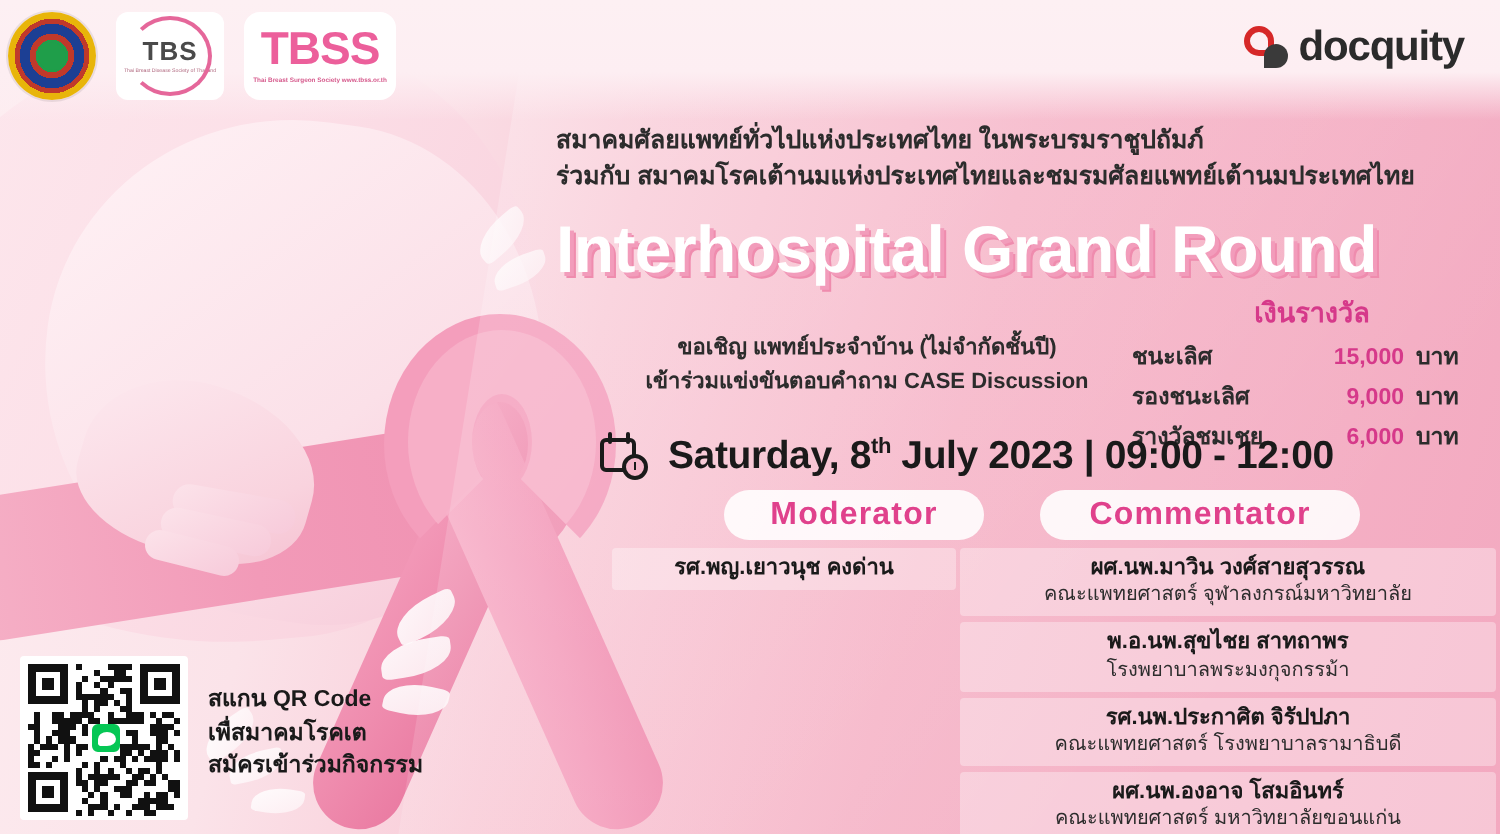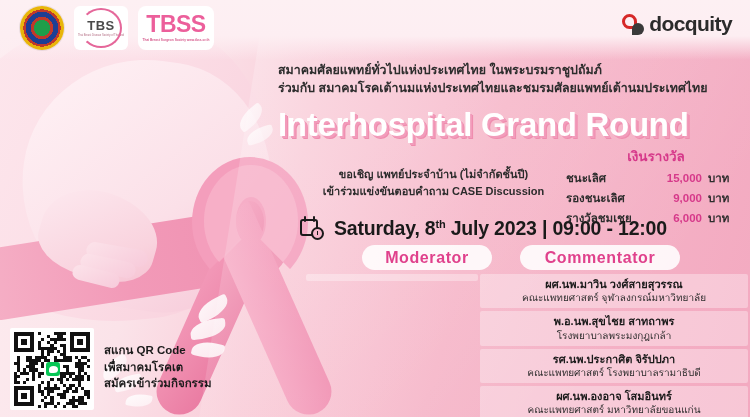--- a/index.html
+++ b/index.html
@@ -91,21 +91,21 @@
     width: 620px; height: 500px;
     background: linear-gradient(120deg, rgba(255,255,255,.22) 0%, rgba(255,255,255,0) 70%);
     transform: skewX(-9deg);
   }
   .topfade {
     position: absolute; left: 0; top: 0; width: 750px; height: 60px;
     background: linear-gradient(180deg, #fdf0f3 0%, #fdeef2 60%, rgba(253,238,242,0) 100%);
   }
 
   
-  .logo-row { position: absolute; left: 20px; top: 6px; display: flex; align-items: center; gap: 10px; }
+  .logo-row { position: absolute; left: 4px; top: 6px; display: flex; align-items: center; gap: 10px; }
   .seal {
     width: 44px; height: 44px; border-radius: 50%;
     background: radial-gradient(circle at 50% 50%, #1f9e4a 0 26%, #c0392b 26% 36%, #1c3f94 36% 52%, #c0392b 52% 60%, #e8b50a 60% 78%, #d4a10a 78% 100%);
     box-shadow: 0 0 0 1px rgba(0,0,0,.08);
     position: relative;
   }
   .seal::after {
     content: ""; position: absolute; left: 34%; top: 34%; width: 32%; height: 32%;
     background: #1f9e4a; border-radius: 40% 60% 45% 55%;
   }
@@ -143,21 +143,21 @@
   }
   .cam::before {
     content: ""; position: absolute; left: 3px; top: 2px;
     border-left: 5px solid #e8242b; border-top: 3px solid transparent; border-bottom: 3px solid transparent;
   }
   .cam::after {
     content: ""; position: absolute; right: -5px; top: 1px;
     border-right: 5px solid #fff; border-top: 4px solid transparent; border-bottom: 4px solid transparent;
   }
   .live-text { font-size: 13px; font-weight: bold; color: #1a1a1a; letter-spacing: .4px; }
-  .docq { display: flex; align-items: center; gap: 5px; }
+  .docq { display: flex; align-items: flex-start; gap: 5px; }
   .docq-mark { width: 22px; height: 22px; position: relative; }
   .docq-mark .c1 {
     position: absolute; left: 0; top: 1px; width: 15px; height: 15px;
     border: 3px solid #d62828; border-radius: 50% 50% 0 50%;
   }
   .docq-mark .c2 {
     position: absolute; right: 0; bottom: 0; width: 12px; height: 12px;
     background: #3a3a3a; border-radius: 50% 50% 50% 0;
   }
   .docq-text { font-size: 21px; font-weight: bold; color: #2b2b2b; letter-spacing: -.6px; }
@@ -355,32 +355,33 @@
         <div class="tick1"></div>
         <div class="tick2"></div>
         <div class="clock"></div>
     </div>
     <div class="date-text"><span>Saturday, 8</span><sup>th</sup><span> July 2023 | 09:00 - 12:00</span></div>
   </div>
 
   <div class="pill pill-mod">Moderator</div>
   <div class="people-col mod-col">
     <div class="person">
+      <div class="p-name">รศ.พญ.เยาวนุช คงด่าน</div>
     </div>
   </div>
 
   <div class="pill pill-com">Commentator</div>
   <div class="people-col com-col">
     <div class="person">
       <div class="p-name">ผศ.นพ.มาวิน วงศ์สายสุวรรณ</div>
       <div class="p-org">คณะแพทยศาสตร์ จุฬาลงกรณ์มหาวิทยาลัย</div>
     </div>
     <div class="person">
       <div class="p-name">พ.อ.นพ.สุขไชย สาทถาพร</div>
-      <div class="p-org">โรงพยาบาลพระมงกุฎเกล้า</div>
+      <div class="p-org">โรงพยาบาลพระมงกุจกรรม้า</div>
     </div>
     <div class="person">
       <div class="p-name">รศ.นพ.ประกาศิต จิรัปปภา</div>
       <div class="p-org">คณะแพทยศาสตร์ โรงพยาบาลรามาธิบดี</div>
     </div>
     <div class="person">
       <div class="p-name">ผศ.นพ.องอาจ โสมอินทร์</div>
       <div class="p-org">คณะแพทยศาสตร์ มหาวิทยาลัยขอนแก่น</div>
     </div>
   </div>

